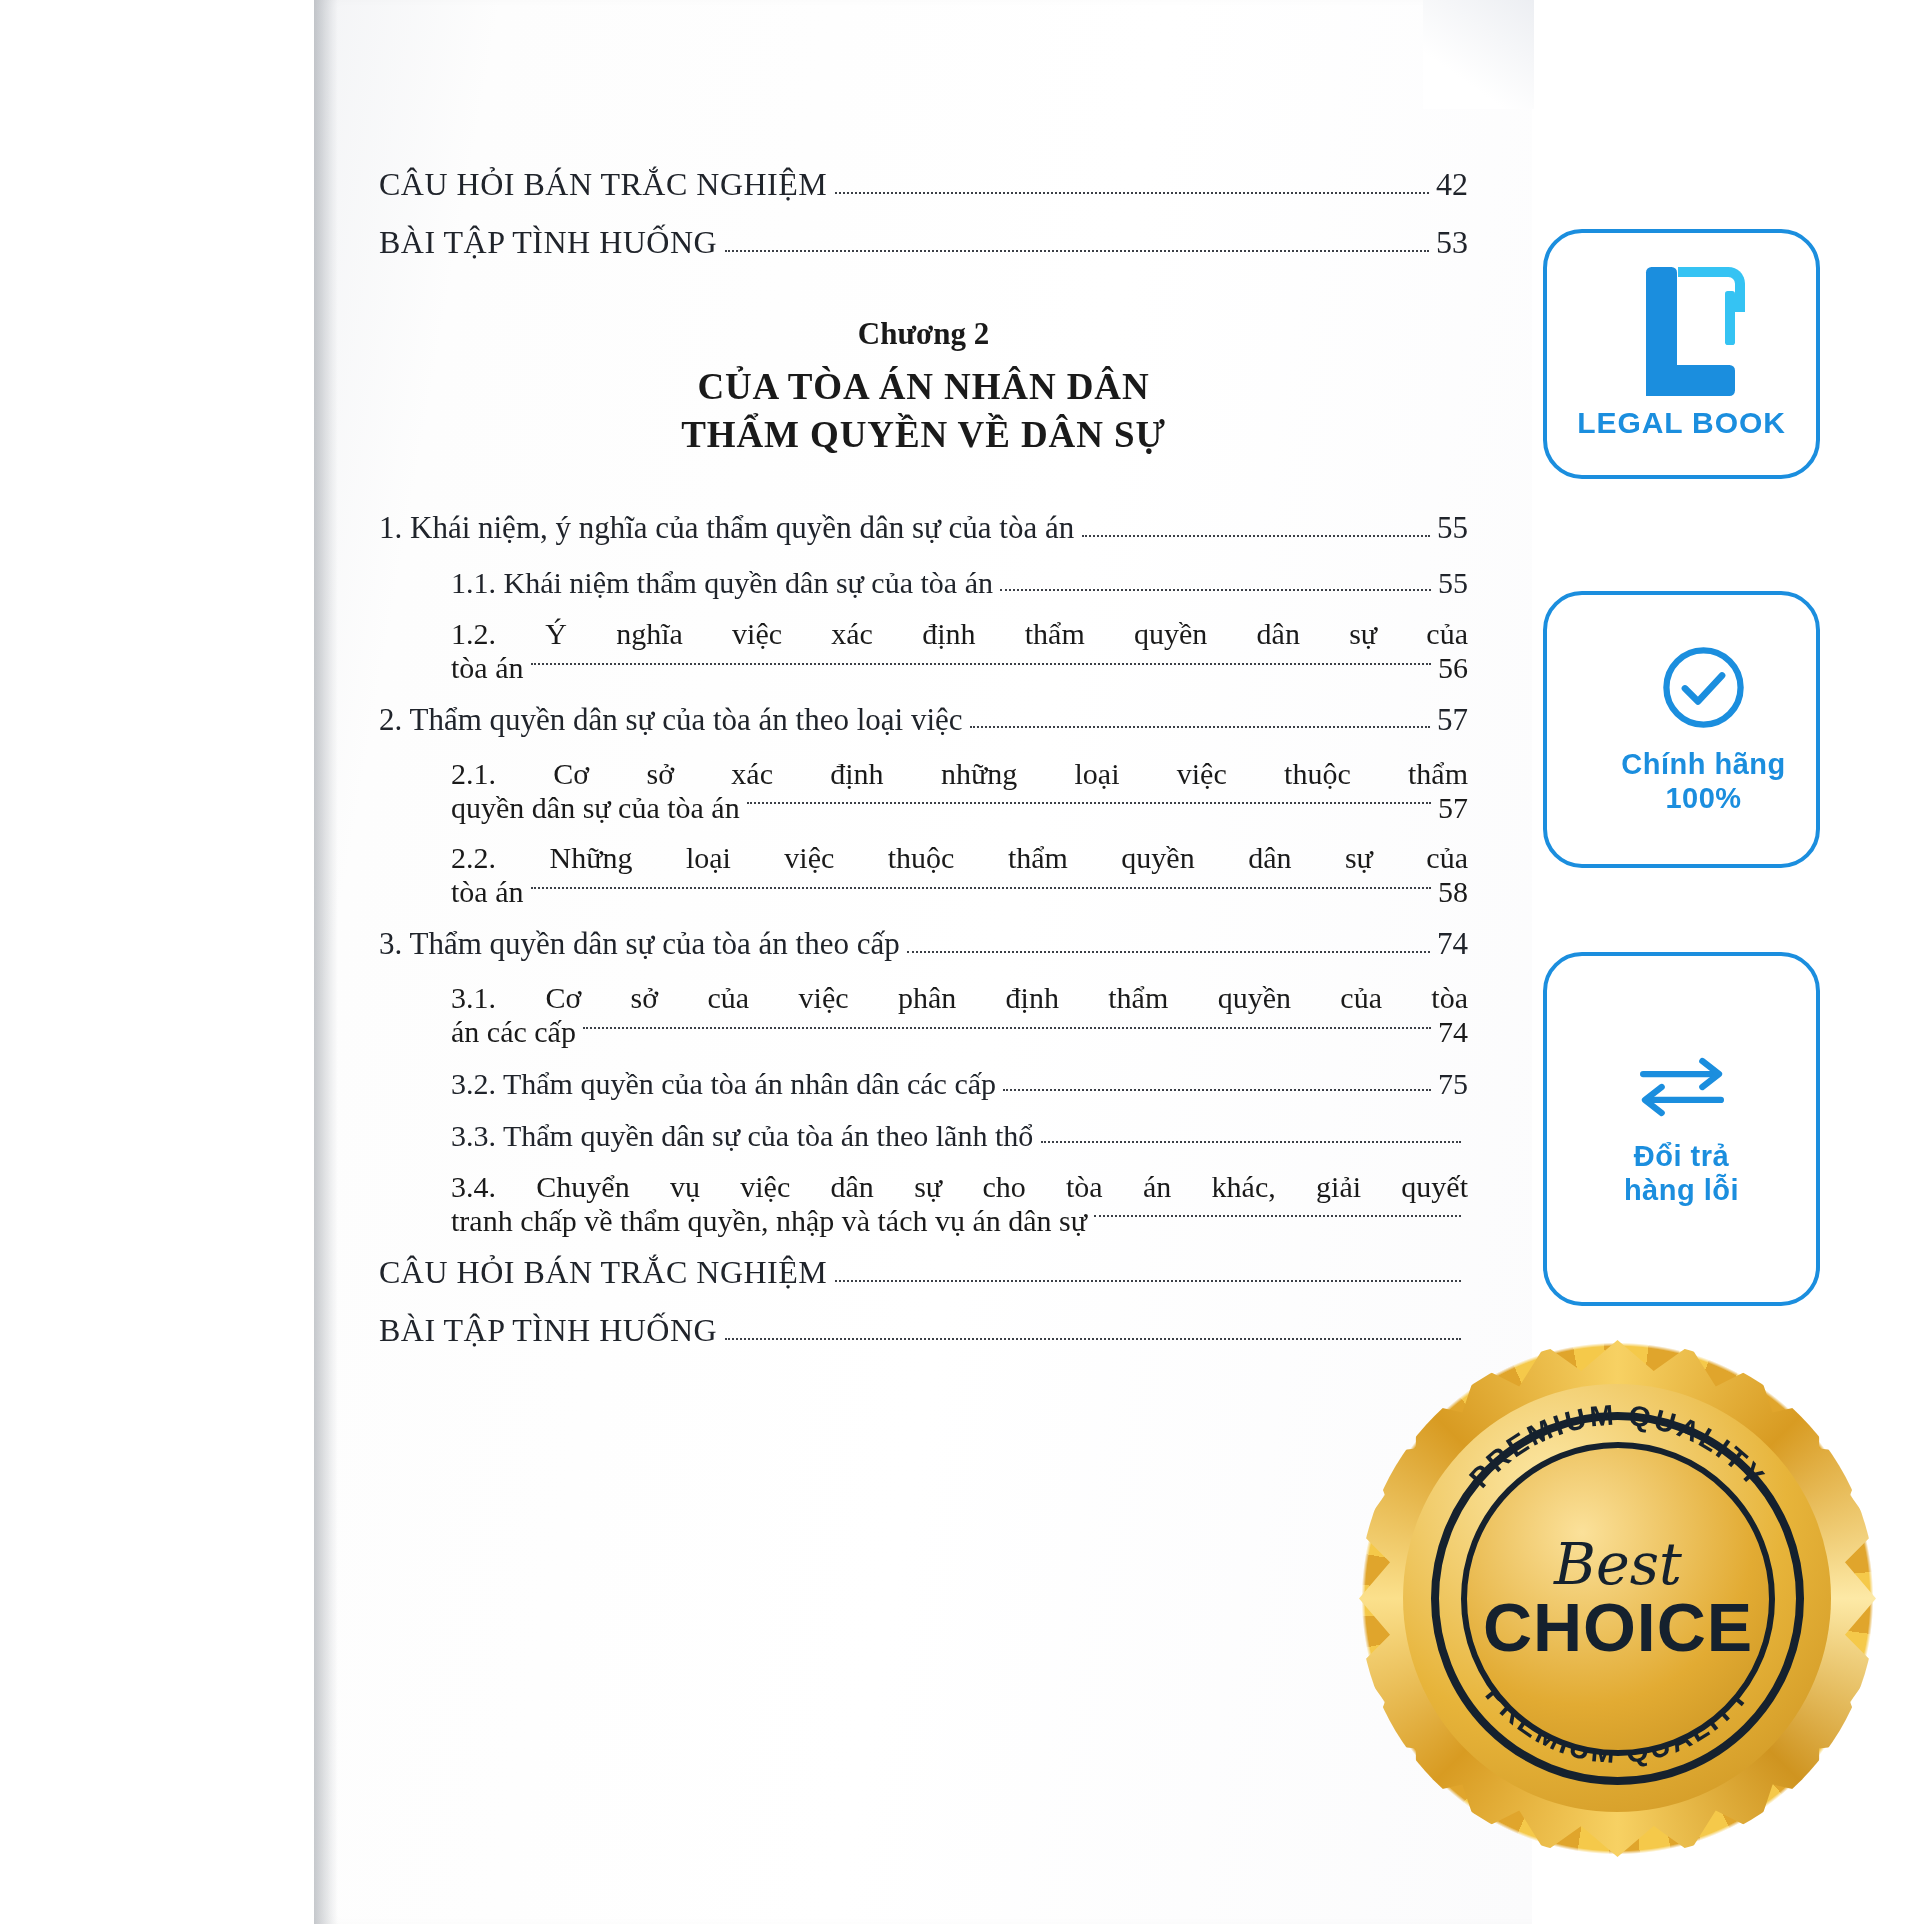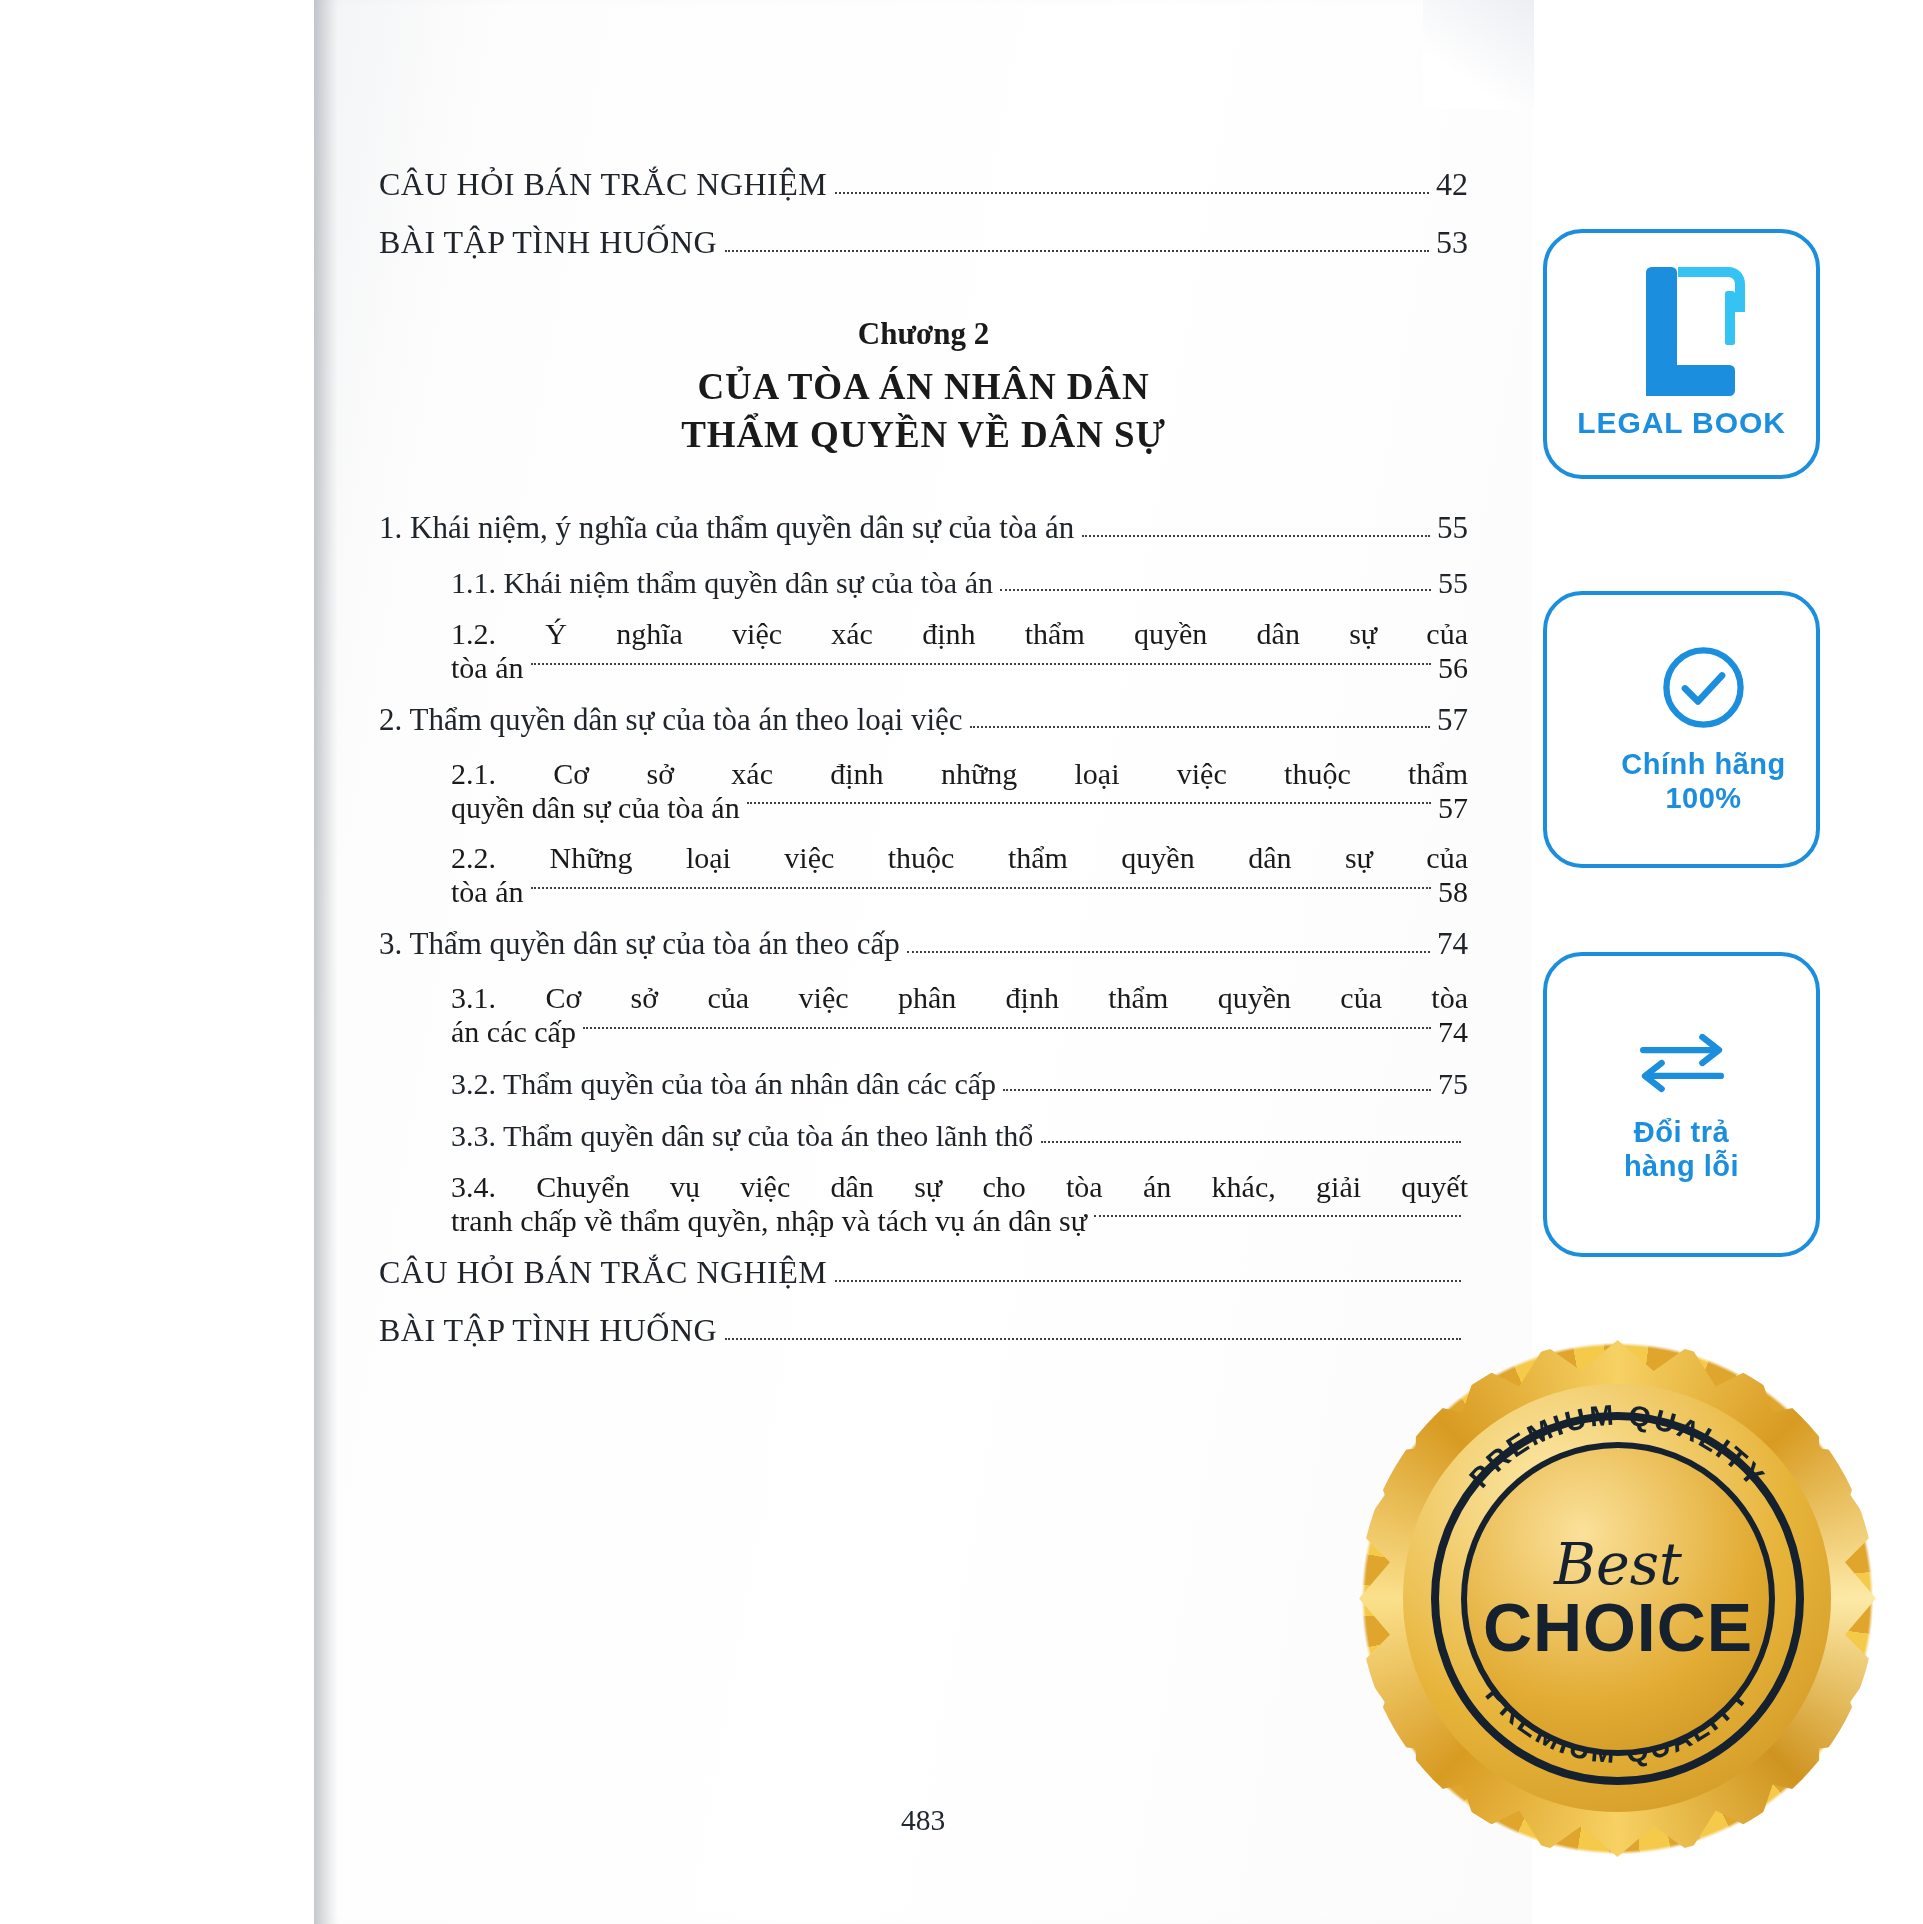--- a/index.html
+++ b/index.html
@@ -144,21 +144,21 @@
   #badge-legal-book {
     left: 1543px; top: 229px;
     width: 277px; height: 250px;
   }
   #badge-genuine {
     left: 1543px; top: 591px;
     width: 277px; height: 277px; padding-left: 44px;
   }
   #badge-return {
     left: 1543px; top: 952px;
-    width: 277px; height: 305px;
+    width: 277px; height: 354px;
   }
   .badge .cap {
     font-weight: 700;
     font-size: 29px;
     line-height: 1.18;
     letter-spacing: 0.5px;
   }
   #badge-legal-book .cap { font-size: 30px; letter-spacing: 0.9px; margin-top: 9.2px;}
   .badge .icon-wrap {
     display: flex;
@@ -422,21 +422,20 @@
     </div>
 
     <div class="row caps">
       <span class="txt">BÀI TẬP TÌNH HUỐNG</span>
       <span class="leader"></span>
       <span class="pg"></span>
     </div>
 
   </div>
 
-  <div class="folio">483</div>
 </div>
 
 <div class="badge" id="badge-legal-book">
   <span class="icon-wrap">
     <span class="l-mark">
       <span class="stem"></span>
       <span class="foot"></span>
       <span class="hook"></span>
       <span class="hook2"></span>
     </span>

